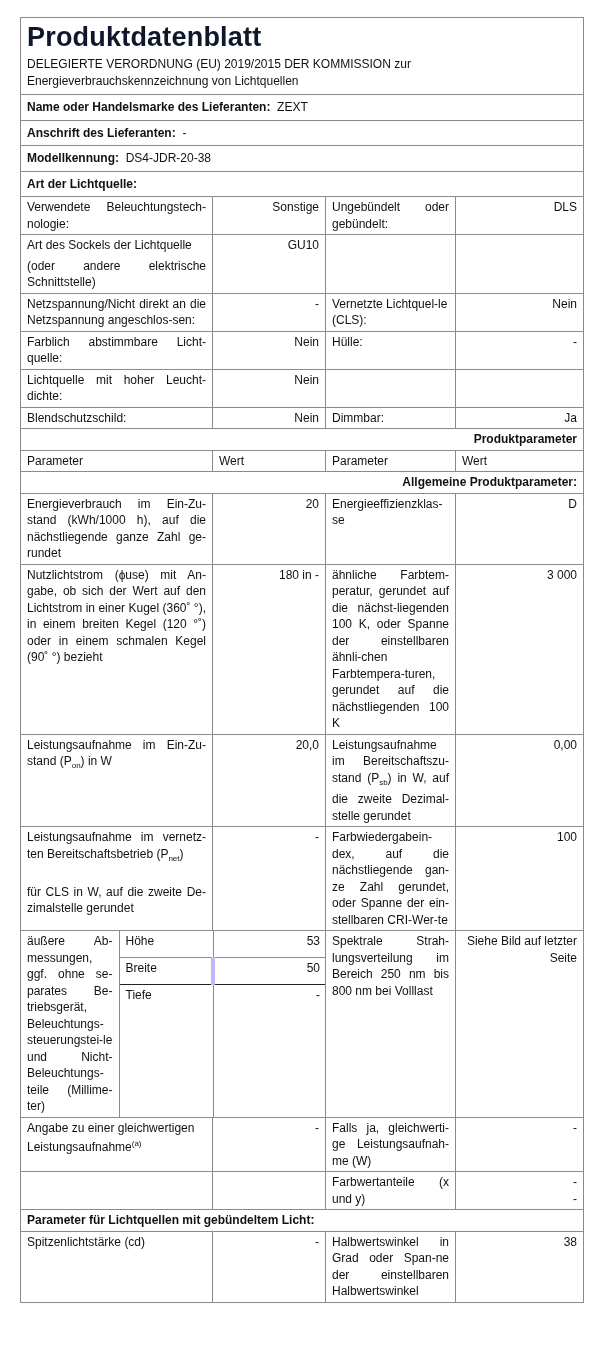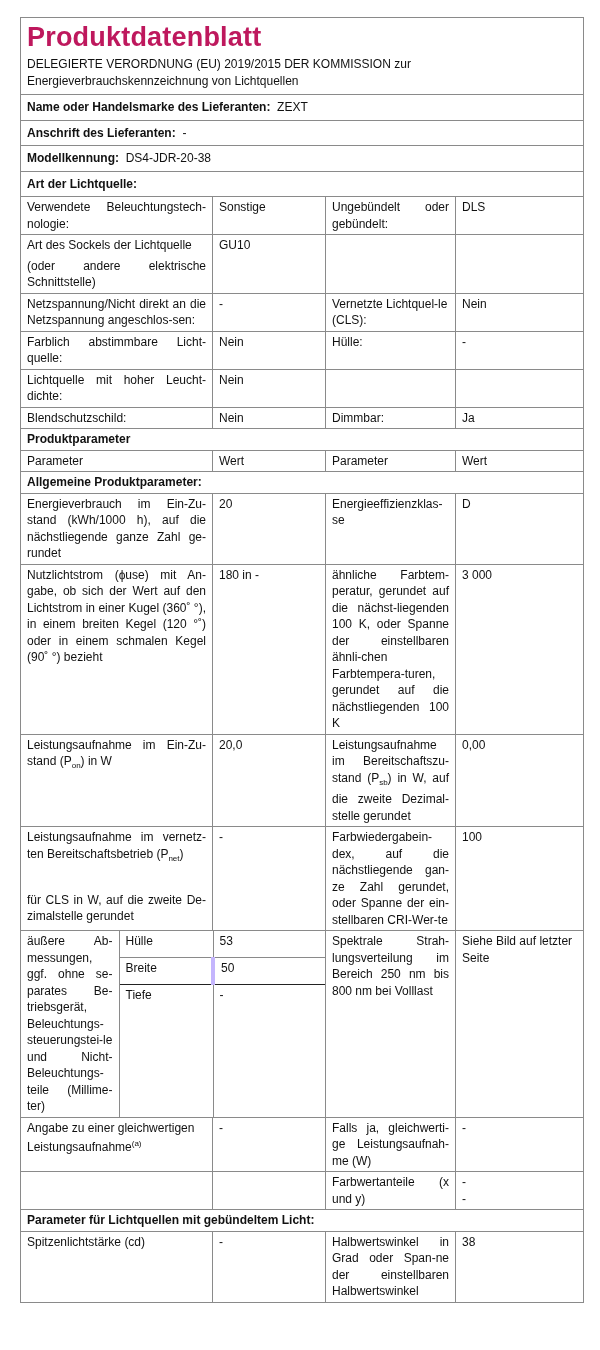--- a/index.html
+++ b/index.html
@@ -1,24 +1,24 @@
 <!DOCTYPE html>
 <html><head>
 <meta charset="utf-8">
 <style>
   html, body { margin: 0; padding: 0; background: #fff; }
   body { width: 600px; height: 1350px; position: relative; font-family: "Liberation Sans", sans-serif; color: #111; font-size: 12px; }
   .sheet { position: absolute; left: 20px; top: 17px; width: 563px; }
   table { border-collapse: collapse; width: 563px; table-layout: fixed; }
   td { border: 1px solid #8a8a8a; vertical-align: top; padding: 2px 6px 2px 6px; line-height: 16.5px; font-size: 12px; }
   .title-cell { padding: 2px 6px 4px 6px; }
-  .title { color: #be185d; font-weight: bold; font-size: 27px; line-height: 34px; letter-spacing: 0.2px; }
+  .title { color: #0f172a; font-weight: bold; font-size: 27px; line-height: 34px; letter-spacing: 0.2px; }
   .reg { font-size: 12px; line-height: 17px; margin-top: 2px; }
   .bold { font-weight: bold; }
-  .center { text-align: left; }
+  .center { text-align: right; }
   .just { text-align: justify; }
   .sec { padding: 4px 6px 4px 6px; }
   sub, sup { font-size: 8px; }
   .inner { border-collapse: collapse; width: 100%; }
   .footnotes { margin-top: 4px; font-size: 9.5px; line-height: 14px; }
   .fn { margin-bottom: 6px; }
   .fn sup { font-size: 9px; }
 </style>
 </head>
 <body>
@@ -130,39 +130,39 @@
   </tr>
   <tr>
     <td class="just"><span>Leistungsaufnahme im Ein-Zu-stand (P</span><sub>on</sub><span>) in W</span></td>
     <td class="center">20,0</td>
     <td class="just"><span>Leistungsaufnahme im Bereitschaftszu-stand (P</span><sub>sb</sub><span>) in W, auf die zweite Dezimal-stelle gerundet</span></td>
     <td class="center">0,00</td>
   </tr>
   <tr>
     <td class="just">
       <div><span>Leistungsaufnahme im vernetz-ten Bereitschaftsbetrieb (P</span><sub>net</sub><span>)</span></div>
-      <div style="margin-top:24px">für CLS in W, auf die zweite De-zimalstelle gerundet</div>
+      <div style="margin-top:16px">für CLS in W, auf die zweite De-zimalstelle gerundet</div>
     </td>
     <td class="center">-</td>
     <td class="just">Farbwiedergabein-dex, auf die nächstliegende gan-ze Zahl gerundet, oder Spanne der ein-stellbaren CRI-Wer-te</td>
     <td class="center">100</td>
   </tr>
 
   <tr>
     <td colspan="2" style="padding:0">
       <table class="inner">
         <colgroup>
                 <col style="width:98px">
                 <col style="width:94px">
                 <col style="width:113px">
               </colgroup>
         <tbody>
                 <tr>
           <td rowspan="3" class="just" style="border:none;border-right:1px solid #8a8a8a;height:178px">äußere Ab-messungen, ggf. ohne se-parates Be-triebsgerät, Beleuchtungs-steuerungstei-le und Nicht-Beleuchtungs-teile (Millime-ter)</td>
-          <td style="border:none;border-bottom:1px solid #8a8a8a">Hülle</td>
+          <td style="border:none;border-bottom:1px solid #8a8a8a">Höhe</td>
           <td class="center" style="border:none;border-bottom:1px solid #8a8a8a;border-left:1px solid #8a8a8a">53</td>
         </tr>
         <tr>
           <td style="border:none;border-bottom:1px solid #222">Breite</td>
           <td class="center" style="border:none;border-bottom:1px solid #222;border-left:4px solid #c4b5fd">50</td>
         </tr>
         <tr>
           <td style="border:none;height:128px">Tiefe</td>
           <td class="center" style="border:none;border-left:1px solid #8a8a8a">-</td>
         </tr>

